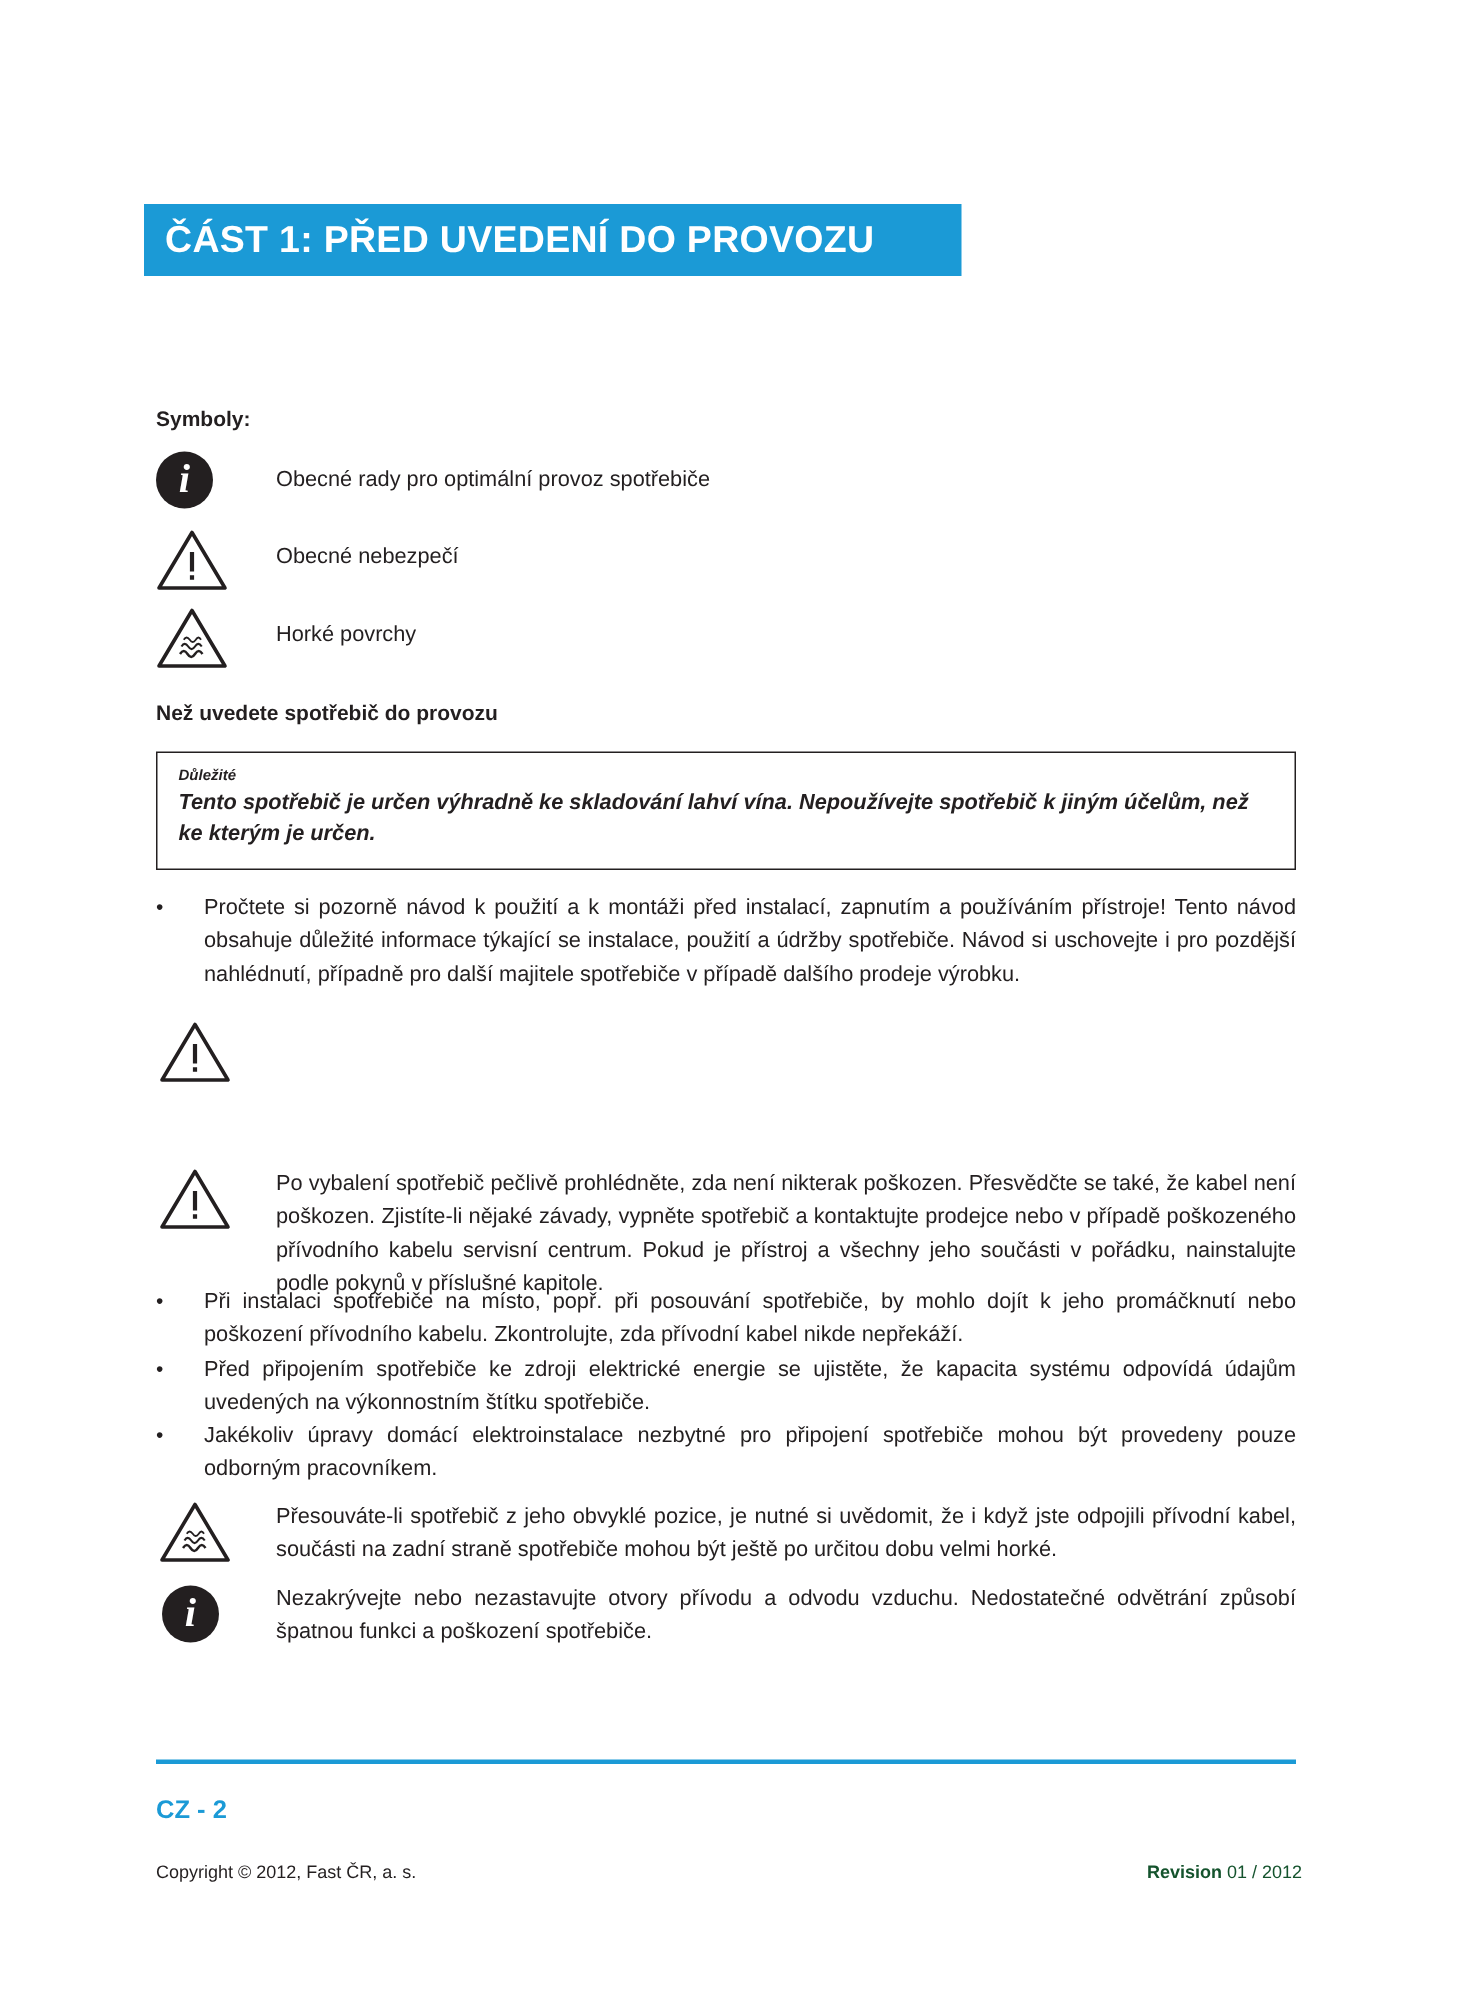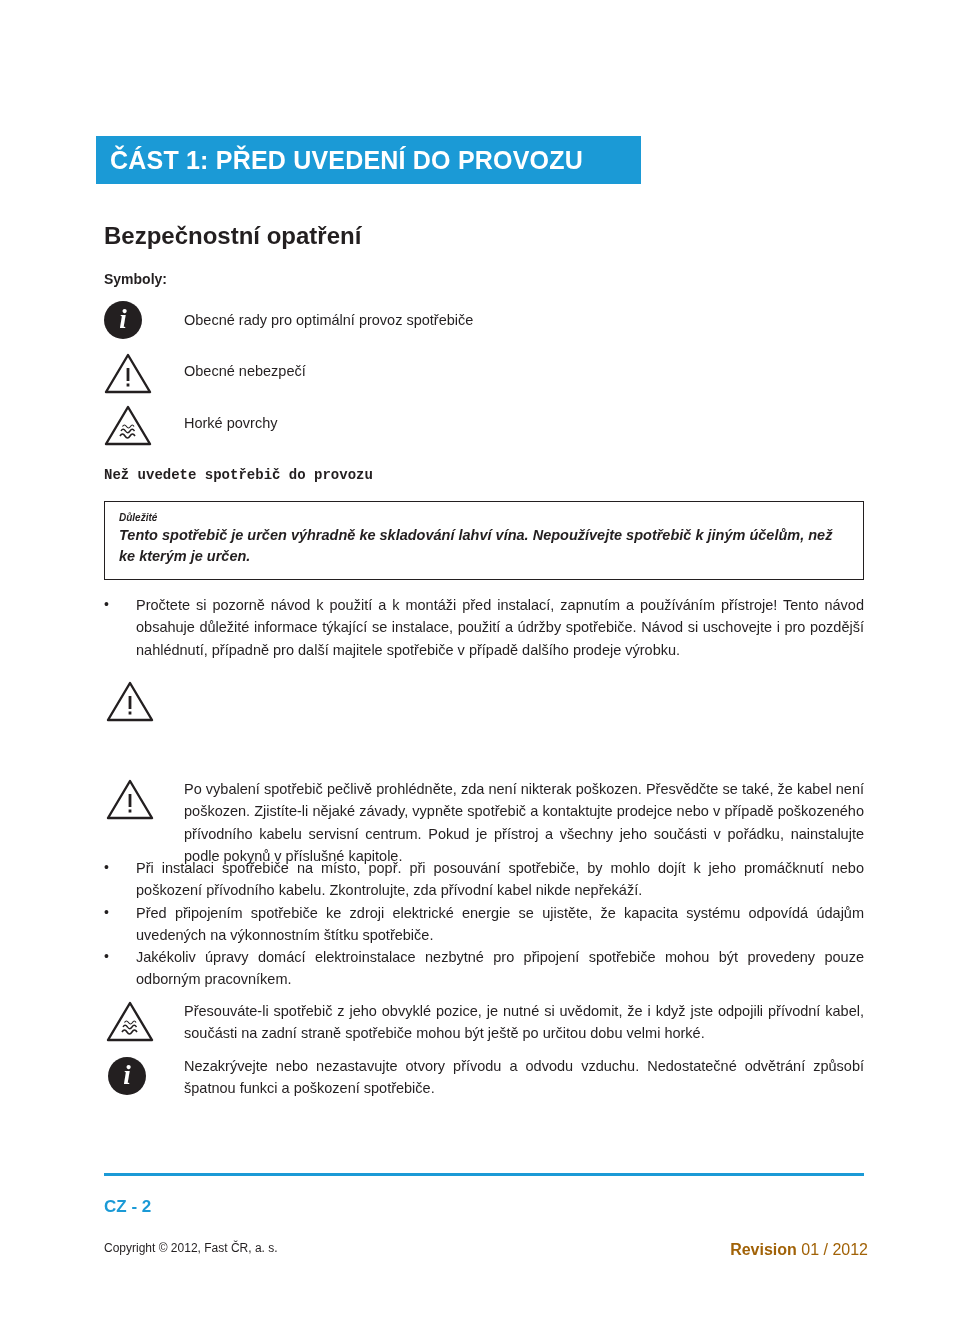--- a/index.html
+++ b/index.html
@@ -59,21 +59,20 @@
     font-size: 14px;
     font-weight: bold;
     text-align: right;
   }
   .h3b {
     position: absolute;
     left: 104px;
     top: 467px;
     font-size: 14px;
     font-weight: bold;
-    font-family: Liberation Mono, monospace;
   }
 
   
   .sym-row {
     position: absolute;
     left: 104px;
     width: 760px;
     height: 44px;
   }
   .sym-icon {
@@ -199,36 +198,35 @@
     position: absolute;
     left: 104px;
     top: 1241px;
     font-size: 12px;
     color: #231f20;
   }
   .revision {
     position: absolute;
     right: 104px;
     top: 1241px;
-    font-size: 16px;
-    color: #a16207;
+    font-size: 12px;
+    color: #14532d;
     white-space: nowrap;
   }
   .revision b { font-weight: bold; }
 </style>
 </head>
 <body>
 
 <div class="page">
 
   <div class="banner">
     <div class="banner-text">ČÁST 1: PŘED UVEDENÍ DO PROVOZU</div>
   </div>
 
-  <div class="h2">Bezpečnostní opatření</div>
   <div class="h3">Symboly:</div>
 
   <div class="sym-row" style="top:301px;">
     <div class="sym-icon">
       <div class="ico-info">
           <span>i</span>
         </div>
     </div>
     <div class="sym-label">Obecné rady pro optimální provoz spotřebiče</div>
   </div>

